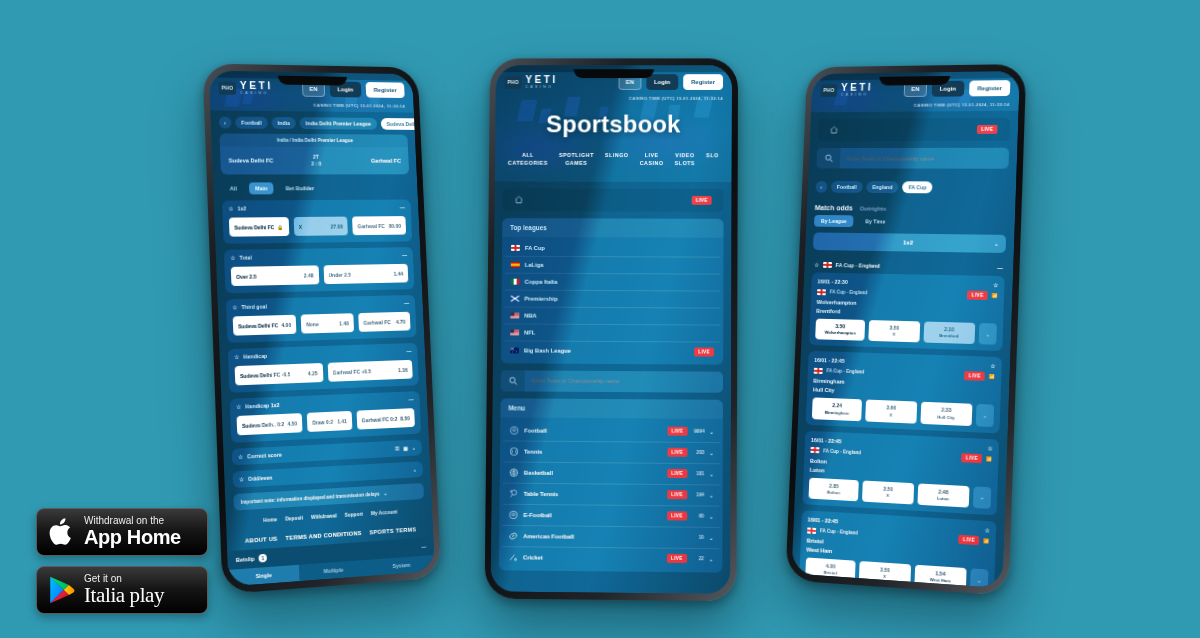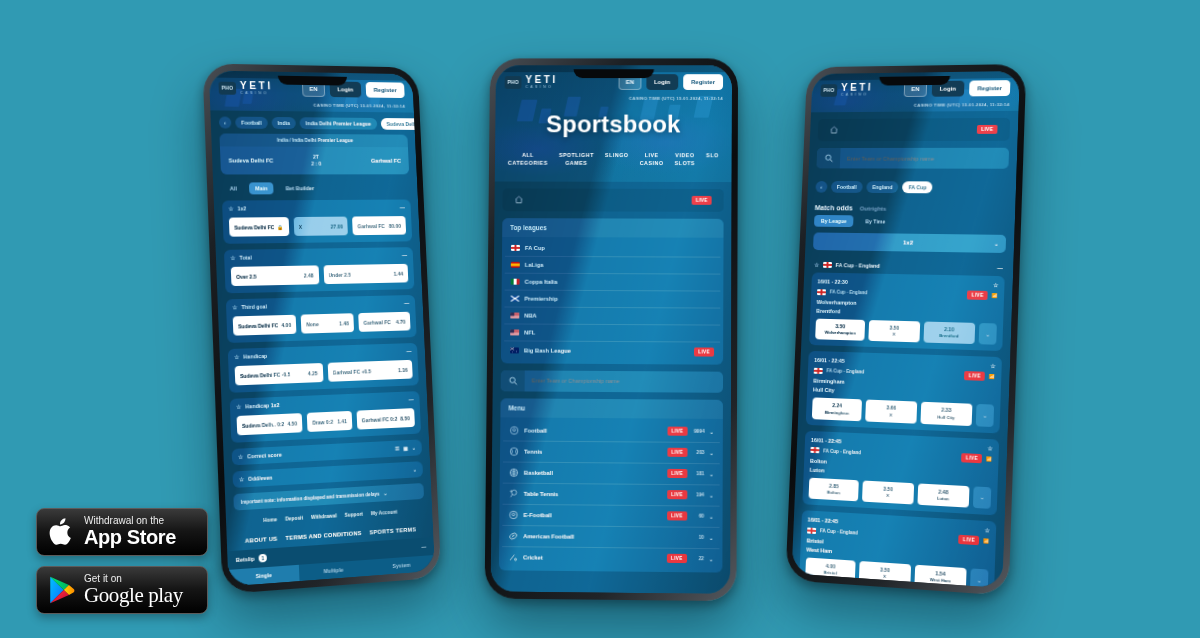--- a/index.html
+++ b/index.html
@@ -874,21 +874,21 @@
     </div>
   </div>
 
   <div class="badges">
     <div class="badge">
       <svg width="27" height="32" viewBox="0 0 24 28" fill="#fff">
         <path d="M17.2 14.6c0-3 2.4-4.4 2.5-4.5-1.4-2-3.5-2.3-4.3-2.3-1.8-.2-3.5 1.1-4.4 1.1-.9 0-2.3-1.1-3.8-1-2 0-3.8 1.1-4.8 2.9-2 3.5-.5 8.7 1.5 11.6 1 1.4 2.1 3 3.6 2.9 1.5-.1 2-.9 3.8-.9s2.3.9 3.8.9c1.6 0 2.6-1.4 3.6-2.8 1.1-1.6 1.6-3.2 1.6-3.3-.1 0-3.1-1.2-3.1-4.6zM14.3 5.6c.8-1 1.3-2.4 1.2-3.8-1.2 0-2.7.8-3.5 1.8-.8.9-1.5 2.3-1.3 3.7 1.3.1 2.7-.7 3.6-1.7z"></path>
       </svg>
       <span class="txt">
         <span class="s">Withdrawal on the</span>
-        <span class="l">App Store</span>
+        <span class="l">App Home</span>
       </span>
     </div>
     <div class="badge gp">
       <svg width="27" height="30" viewBox="0 0 24 26">
         <defs>
           <linearGradient id="gpb" x1="0" y1="0" x2="1" y2="1">
               <stop offset="0" stop-color="#00c3ff"></stop>
               <stop offset="1" stop-color="#0a6cff"></stop>
             </linearGradient>
           <linearGradient id="gpg" x1="0" y1="0" x2="1" y2="0">
@@ -904,18 +904,18 @@
               <stop offset="1" stop-color="#c3002f"></stop>
             </linearGradient>
         </defs>
         <path d="M2 1.2v23.6l12-11.8z" fill="url(#gpb)"></path>
         <path d="M2 1.2L14 13l4.6-4.5z" fill="url(#gpg)"></path>
         <path d="M18.6 8.5L14 13l4.6 4.5 4-2.3c1.2-.7 1.2-2.7 0-3.4z" fill="url(#gpy)"></path>
         <path d="M2 24.8L14 13l4.6 4.5z" fill="url(#gpr)"></path>
       </svg>
       <span class="txt">
         <span class="s">Get it on</span>
-        <span class="l">Google play</span>
+        <span class="l">Italia play</span>
       </span>
     </div>
   </div>
 
 </div>
 
 </body></html>

